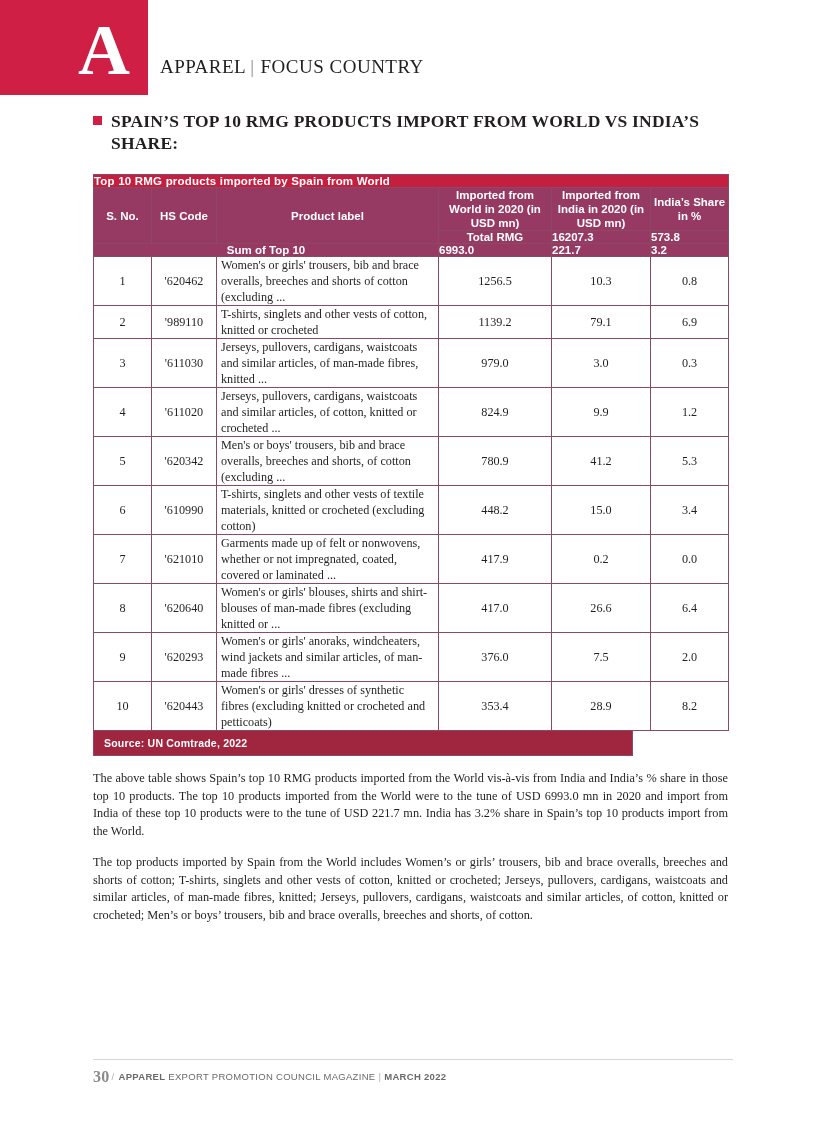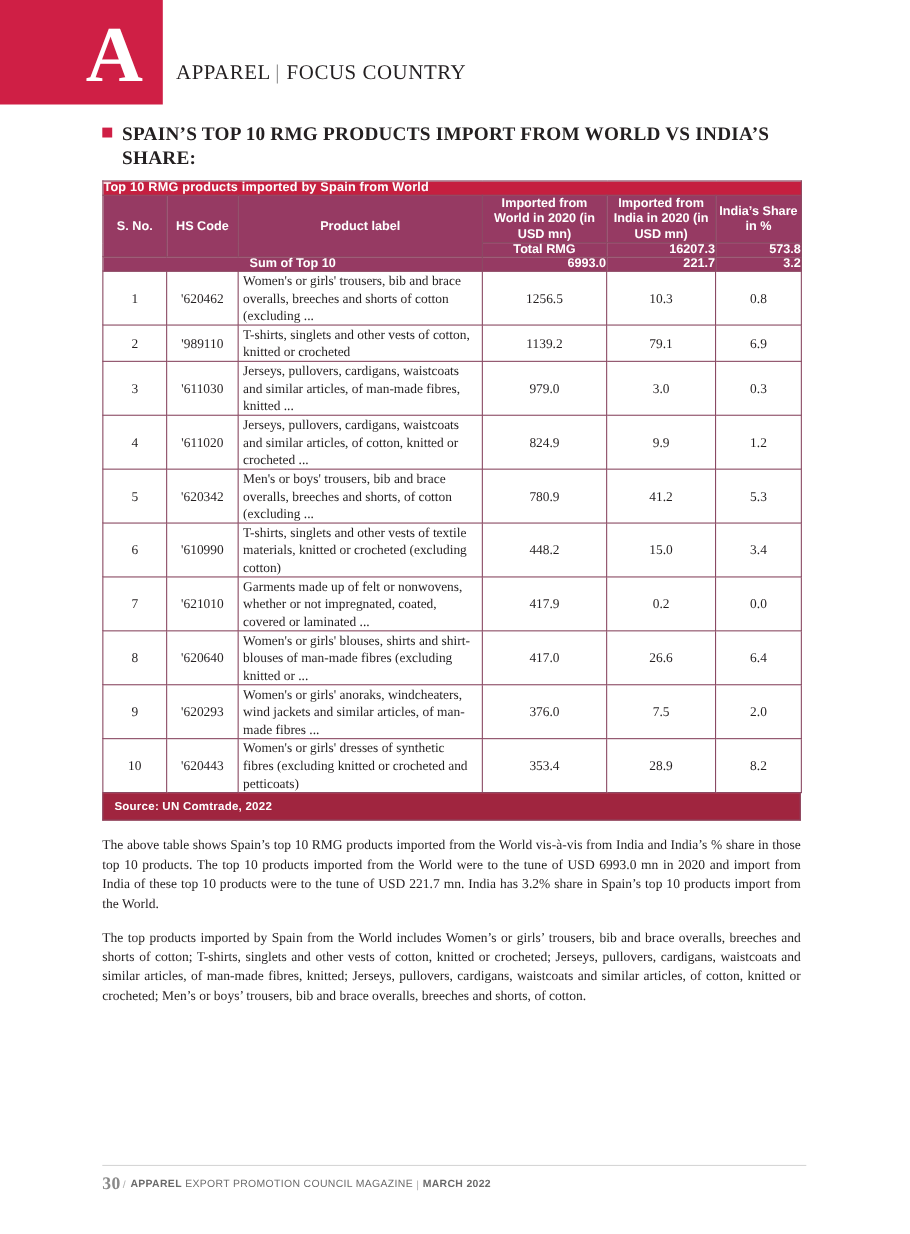--- a/index.html
+++ b/index.html
@@ -76,21 +76,21 @@
     width: 635px;
   }
 
   .headline {
     font-family: "Liberation Serif", serif;
     font-size: 17.5px;
     line-height: 22px;
     font-weight: 700;
     letter-spacing: 0.2px;
     color: #231f20;
-    margin: 0 0 10px 0;
+    margin: 0 0 20px 0;
     position: relative;
     padding-left: 18px;
   }
   .headline .bullet {
     position: absolute;
     left: 0;
     top: 6px;
     width: 9px;
     height: 9px;
     background: #cf1f45;
@@ -126,21 +126,21 @@
     font-weight: 700;
     line-height: 14px;
     padding: 8px 4px;
     vertical-align: middle;
   }
   .subrow td {
     background: #963a63;
     color: #ffffff;
     font-size: 11.5px;
     font-weight: 700;
-    text-align: right;
+    text-align: left;
     padding: 5px 4px;
   }
   .subrow td.label {
     text-align: center;
     margin-top: 40px;
   }
   .data td {
     font-family: "Liberation Serif", serif;
     font-size: 12.2px;
     color: #231f20;
@@ -159,21 +159,21 @@
   .source-bar {
     background: #a0253f;
     color: #ffffff;
     font-family: "Liberation Sans", sans-serif;
     font-size: 10.5px;
     font-weight: 700;
     padding: 6px 0 6px 10px;
     letter-spacing: 0.2px;
     border: 1px solid #8a4a63;
     border-top: none;
-    width: 635px;
+    width: 540px;
     box-sizing: border-box;
   }
 
   
   .para {
     font-family: "Liberation Serif", serif;
     font-size: 12.3px;
     line-height: 17.5px;
     color: #231f20;
     text-align: justify;

